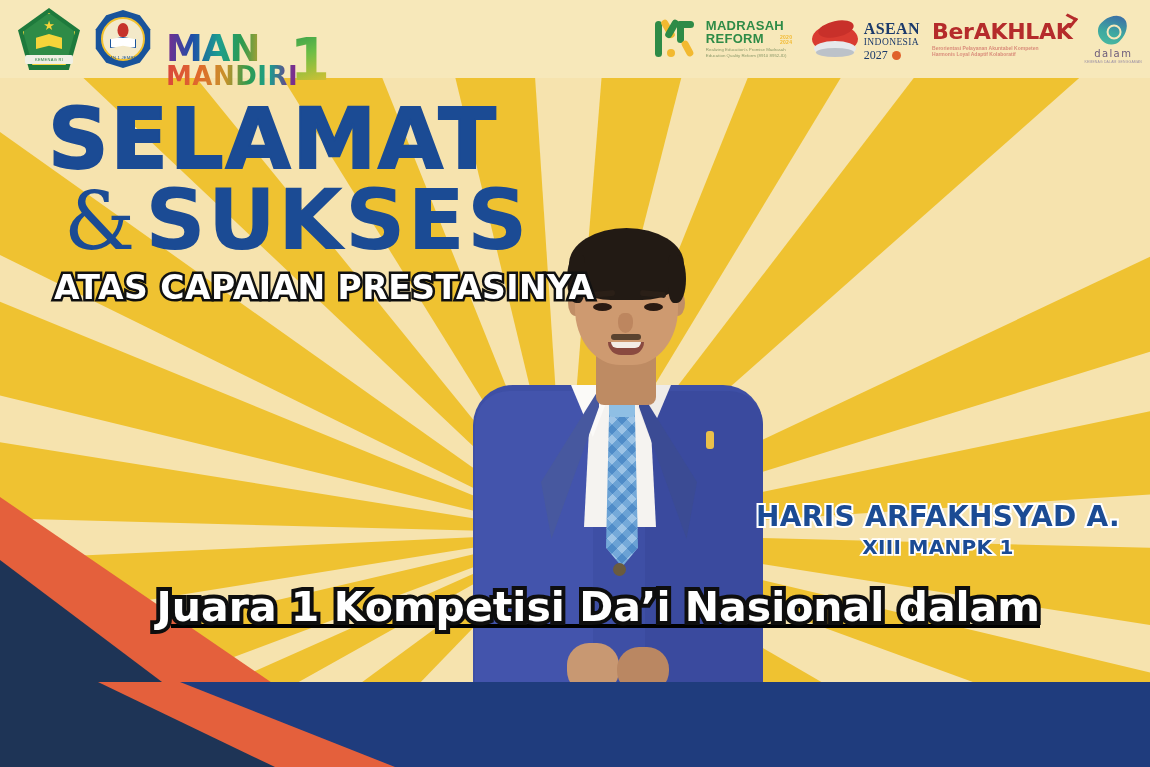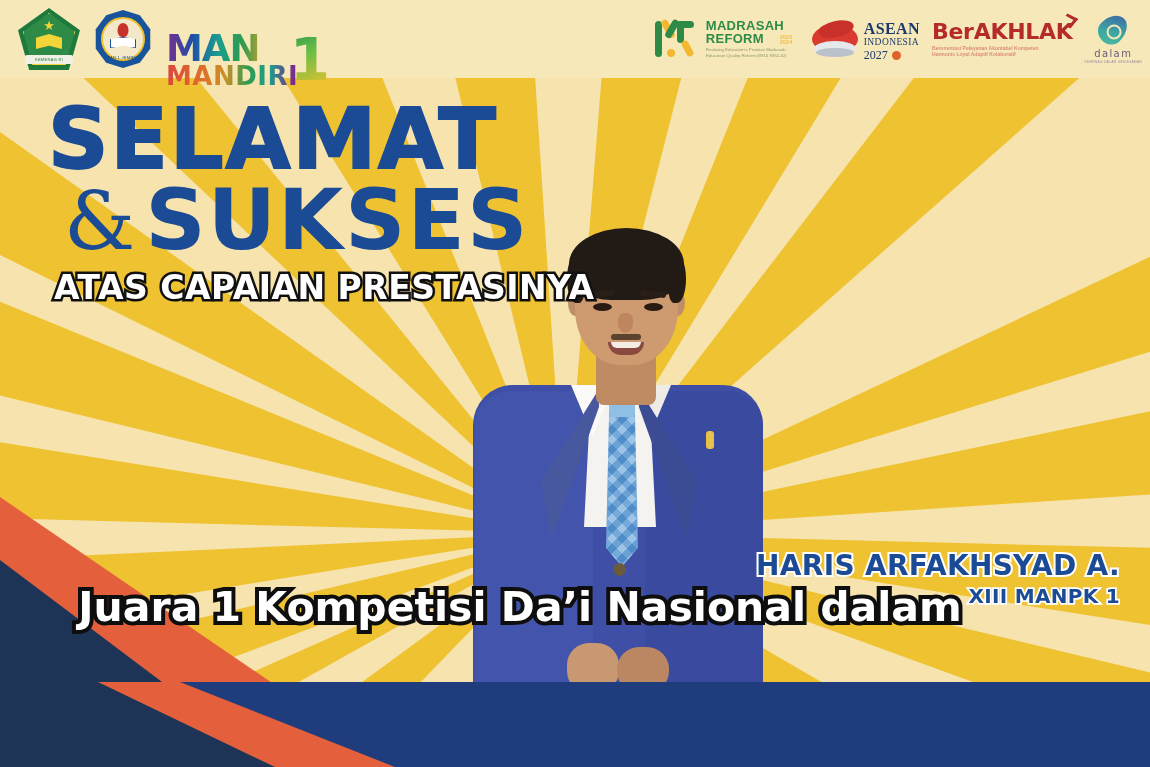--- a/index.html
+++ b/index.html
@@ -240,38 +240,38 @@
     margin-top:10px;margin-left:6px;
     font-family:"DejaVu Sans", sans-serif;
     font-weight:bold;font-size:33px;letter-spacing:.5px;
     color:#ffffff;
     -webkit-text-stroke:5px #111;
     paint-order:stroke fill;
     text-shadow:0 2px 0 rgba(0,0,0,.25);
   }
 
   
-  .nameblock{position:absolute;right:30px;top:549px;z-index:30;text-align:right;}
+  .nameblock{position:absolute;right:30px;top:500px;z-index:30;text-align:center;}
   .n-name{
     font-family:"DejaVu Sans", sans-serif;
     font-weight:bold;font-size:28px;letter-spacing:.3px;
     color:#1B4B94;
     -webkit-text-stroke:4px #ffffff;
     paint-order:stroke fill;
   }
   .n-class{
     font-family:"DejaVu Sans", sans-serif;
     font-weight:bold;font-size:20px;letter-spacing:.3px;margin-top:2px;
     color:#1B4B94;
     -webkit-text-stroke:3.5px #ffffff;
     paint-order:stroke fill;
   }
 
   
-  .achieve{position:absolute;left:0;top:580px;width:1040px;z-index:30;text-align:center;}
+  .achieve{position:absolute;left:0;top:580px;width:1040px;z-index:30;text-align:right;text-decoration:underline;}
   .ach-line{
     font-family:"DejaVu Sans", sans-serif;
     font-weight:bold;font-size:41px;line-height:54px;letter-spacing:0px;
     color:#ffffff;
     -webkit-text-stroke:8px #0E0E0E;
     paint-order:stroke fill;
   }
 
   
   .footer{

